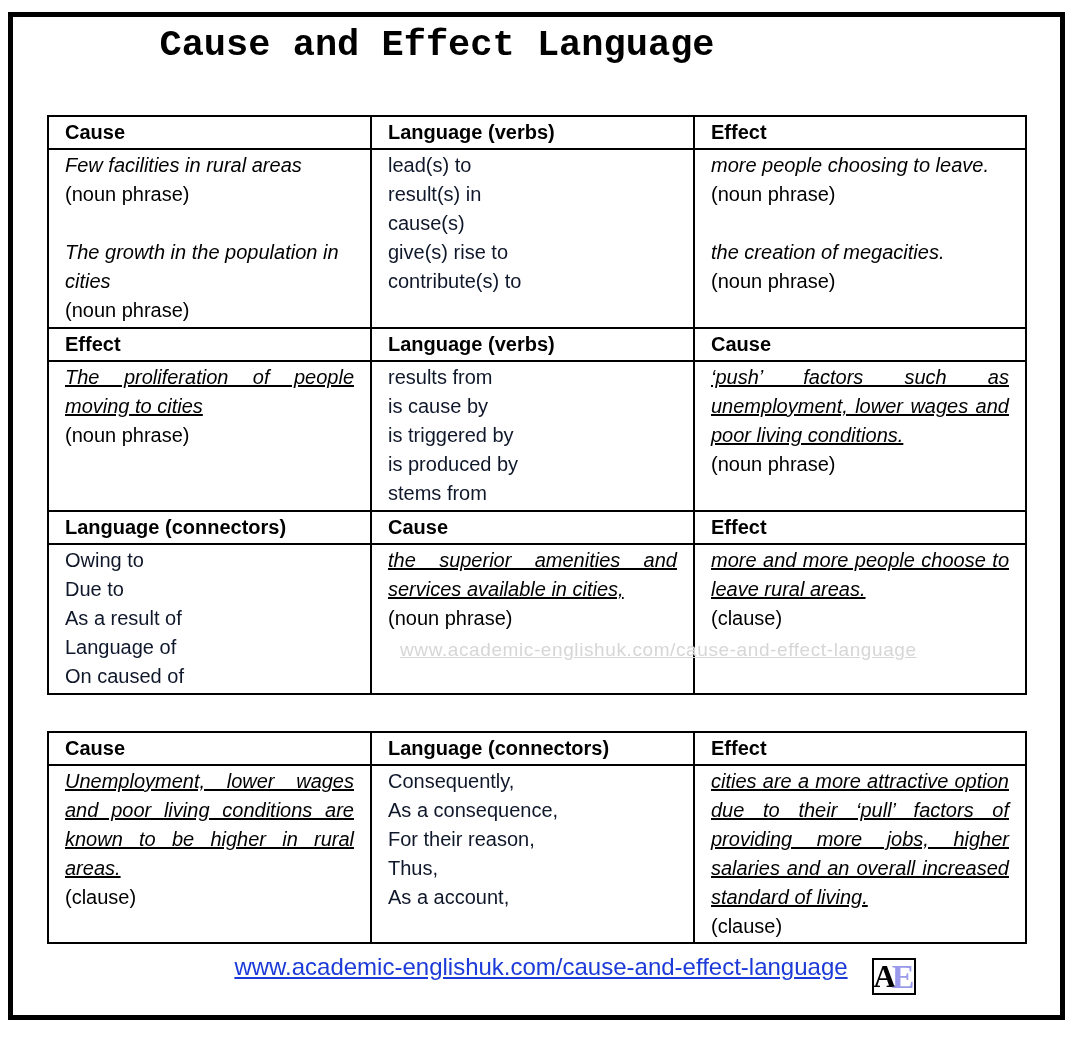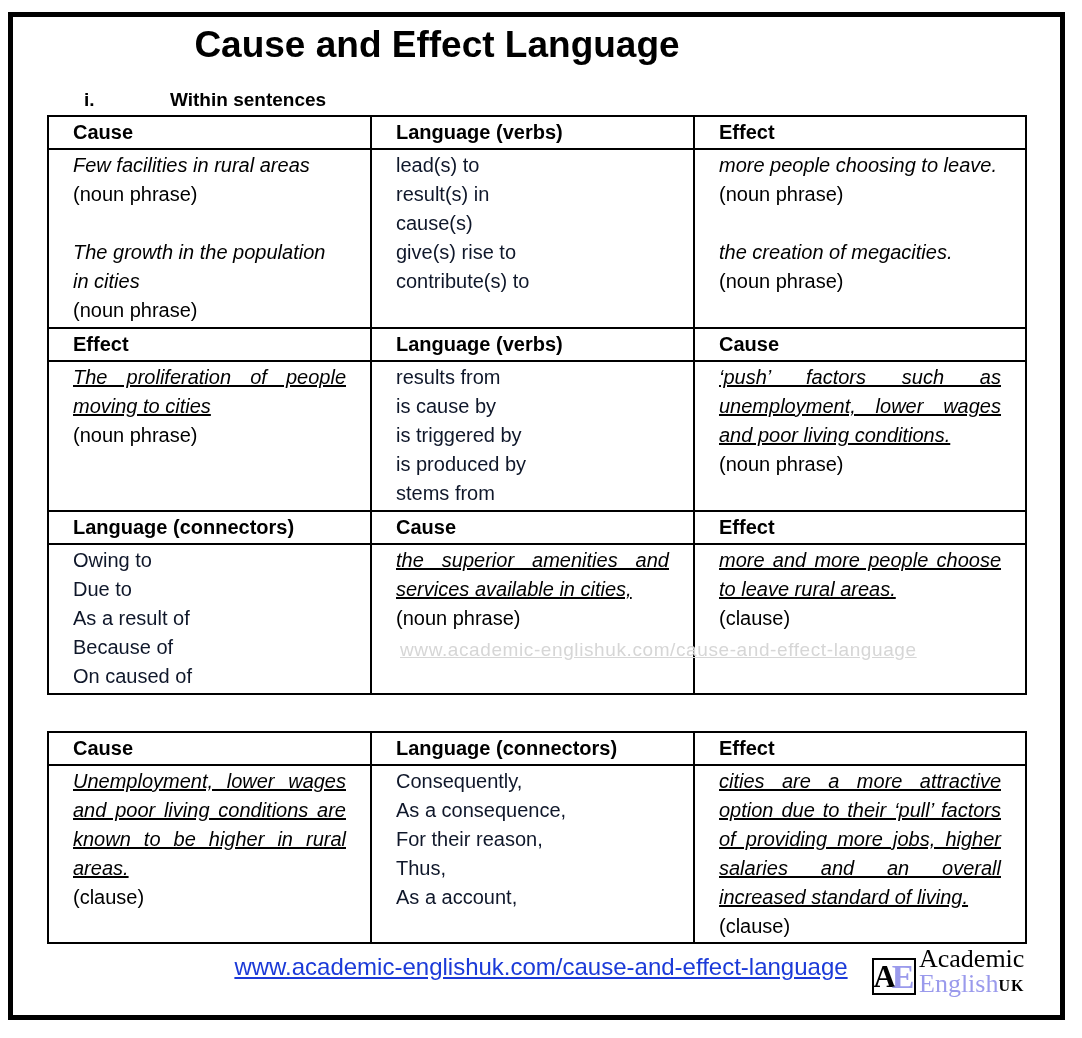--- a/index.html
+++ b/index.html
@@ -1,30 +1,30 @@
 <!DOCTYPE html>
 <html><head>
 <meta charset="utf-8">
 <style>
   html,body{margin:0;padding:0;background:#ffffff;}
   .page{position:relative;width:1082px;height:1038px;background:#fff;
         font-family:"Liberation Sans",sans-serif;color:#000;overflow:hidden;}
   .page-border{position:absolute;left:8px;top:12px;width:1057px;height:1008px;
         border:5px solid #000;box-sizing:border-box;}
   .title{position:absolute;left:0;top:24px;width:874px;margin:0;text-align:center;
-        font-size:37px;font-weight:bold;letter-spacing:0px;}
+        font-size:37px;font-weight:bold;letter-spacing:0px;font-family:Liberation Mono, monospace;}
   .section-head{position:absolute;font-size:19px;font-weight:bold;}
   .sh1{left:84px;top:89px;}
   .sh2{left:84px;top:705px;}
   .sec-num{display:inline-block;width:86px;}
   .tablewrap{position:absolute;left:47px;width:978px;}
   .t1{top:115px;}
   .t2{top:731px;}
   table{border-collapse:collapse;table-layout:fixed;width:978px;}
-  th,td{border:2px solid #000;vertical-align:top;padding:1px 24px;overflow:hidden;
+  th,td{border:2px solid #000;vertical-align:top;padding:1px 16px;overflow:hidden;
         font-size:20px;line-height:29px;}
   th{text-align:left;font-weight:bold;height:25px;}
   tr.rA td{height:175px;border-radius:11px;}
   tr.rB td{height:146px;}
   tr.rC td{height:146px;border-radius:28px;}
   tr.rT2 td{height:172px;}
   .ital{font-style:italic;}
   .just{text-align:justify;text-decoration:underline;}
   .blue{color:#0f172a;}
   .spacer{height:29px;}
@@ -44,23 +44,20 @@
   .logo-uk{font-size:16px;color:#000;font-weight:bold;letter-spacing:1px;vertical-align:1px;}
 </style>
 </head>
 <body>
 
 <div class="page">
   <div class="page-border"></div>
 
   <h1 class="title">Cause and Effect Language</h1>
 
-  <div class="section-head sh1">
-    <span class="sec-num">i.</span><span>Within sentences</span>
-  </div>
 
   <div class="tablewrap t1">
     <table>
       <colgroup>
           <col style="width:323px">
           <col style="width:323px">
           <col style="width:332px">
         </colgroup>
       <tbody>
           <tr>
@@ -116,21 +113,21 @@
       <tr>
         <th>Language (connectors)</th>
         <th>Cause</th>
         <th>Effect</th>
       </tr>
       <tr class="rC">
         <td class="blue">
           <div>Owing to</div>
           <div>Due to</div>
           <div>As a result of</div>
-          <div>Because of</div>
+          <div>Language of</div>
           <div>On caused of</div>
         </td>
         <td>
           <div class="ital just">the superior amenities and services available in cities,</div>
           <div>(noun phrase)</div>
         </td>
         <td>
           <div class="ital just">more and more people choose to leave rural areas.</div>
           <div>(clause)</div>
         </td>
@@ -177,20 +174,14 @@
 
   <div class="footer-row">
     <a class="footer-link">www.academic-englishuk.com/cause-and-effect-language</a>
   </div>
 
   <div class="logo">
     <div class="logo-box">
       <span class="mono-a">A</span>
         <span class="mono-e">E</span>
     </div>
-    <div class="logo-text">
-      <div class="logo-line1">Academic</div>
-      <div class="logo-line2">
-        <span class="logo-english">English</span><span class="logo-uk">UK</span>
-      </div>
-    </div>
   </div>
 </div>
 
 </body></html>

